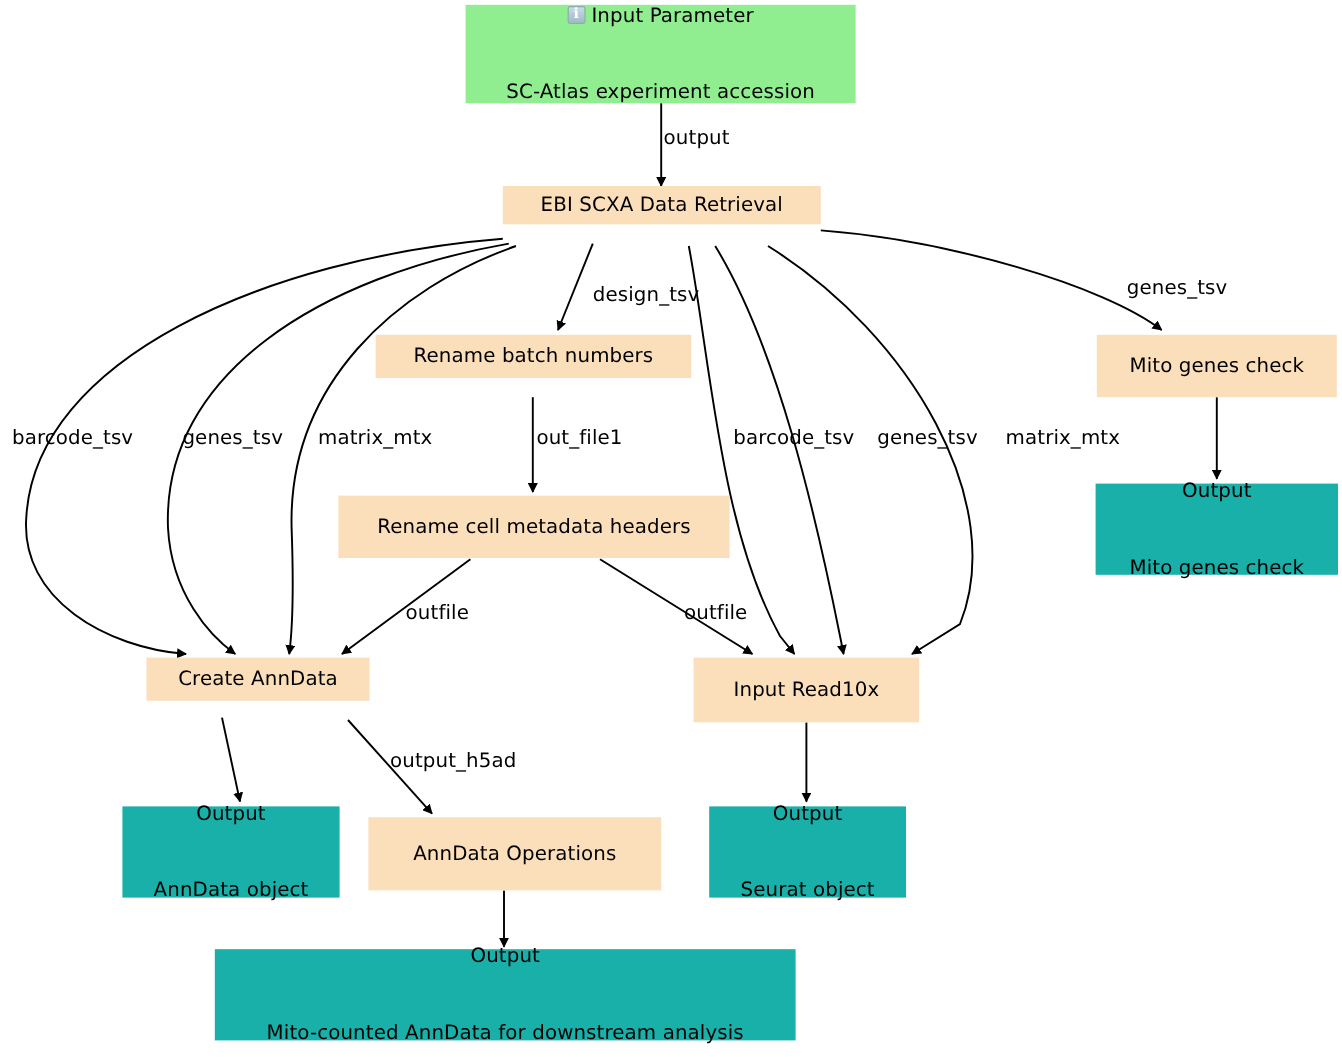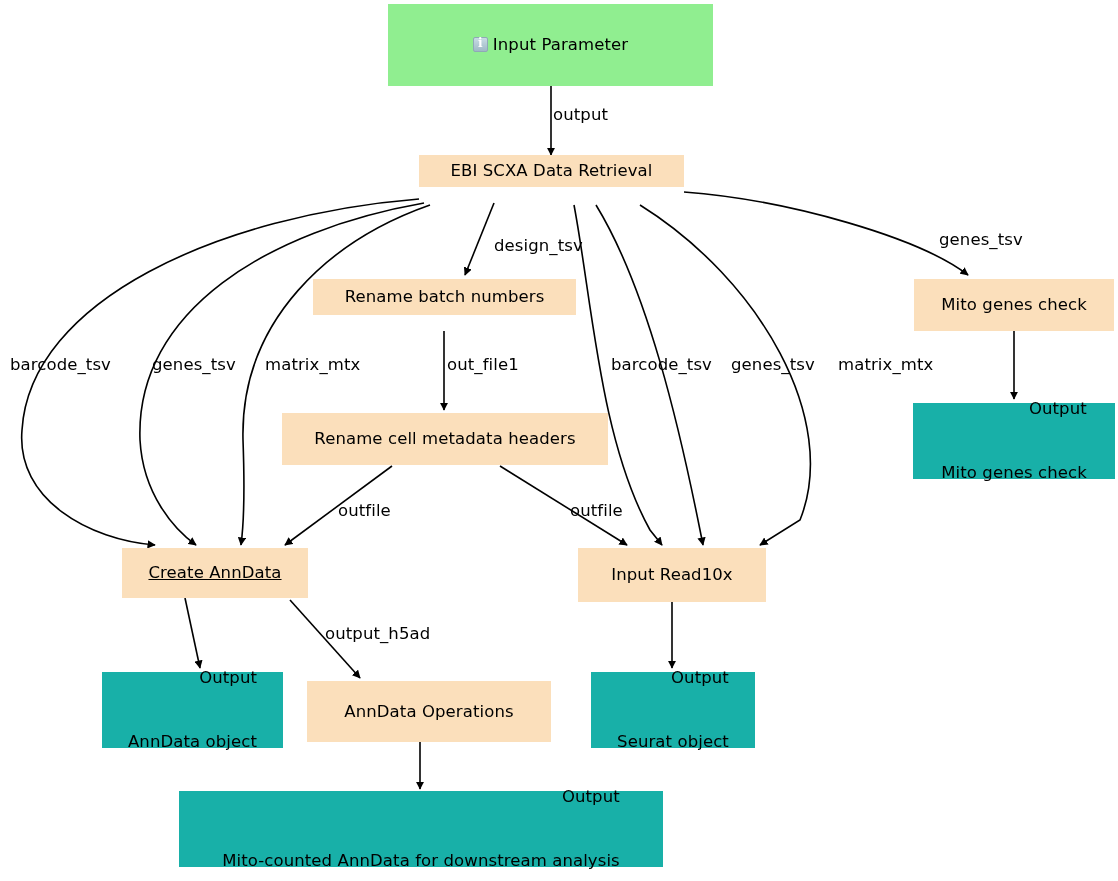--- a/index.html
+++ b/index.html
@@ -44,21 +44,20 @@
   }
   .node-tool {
     background: #fbdfbb;
   }
   .node-output {
     background: #18b0a8;
   }
   .node-label {
     display: block;
     white-space: pre;
-    text-align: right;
   }
   .info-icon {
     display: inline-block;
     width: 15px;
     height: 15px;
     border-radius: 2px;
     background: linear-gradient(#c8dce4, #9fb9c6);
     border: 1px solid #8fa9b6;
     position: relative;
     vertical-align: -2px;
@@ -127,20 +126,21 @@
 
       <path d="M 672,602 L 672,668"></path>
 
       <path d="M 420,742 L 420,789"></path>
     </g>
   </svg>
 
   <div class="node node-input" style="left:388px; top:4px; width:325px; height:82px;">
     <div>
       <span class="node-label"><span class="info-icon"></span><span>Input Parameter</span></span>
+      <span class="node-label">SC-Atlas experiment accession</span>
     </div>
   </div>
 
   <div class="node node-tool" style="left:419px; top:155px; width:265px; height:32px;">
     <span class="node-label">EBI SCXA Data Retrieval</span>
   </div>
 
   <div class="node node-tool" style="left:313px; top:279px; width:263px; height:36px;">
     <span class="node-label">Rename batch numbers</span>
   </div>
@@ -153,21 +153,21 @@
     <span class="node-label">Mito genes check</span>
   </div>
 
   <div class="node node-output" style="left:913px; top:403px; width:202px; height:76px;">
     <div>
       <span class="node-label">Output</span>
       <span class="node-label">Mito genes check</span>
     </div>
   </div>
 
-  <div class="node node-tool" style="left:122px; top:548px; width:186px; height:50px;text-decoration:underline;">
+  <div class="node node-tool" style="left:122px; top:548px; width:186px; height:36px;">
     <span class="node-label">Create AnnData</span>
   </div>
 
   <div class="node node-tool" style="left:578px; top:548px; width:188px; height:54px;">
     <span class="node-label">Input Read10x</span>
   </div>
 
   <div class="node node-output" style="left:102px; top:672px; width:181px; height:76px;">
     <div>
       <span class="node-label">Output</span>

